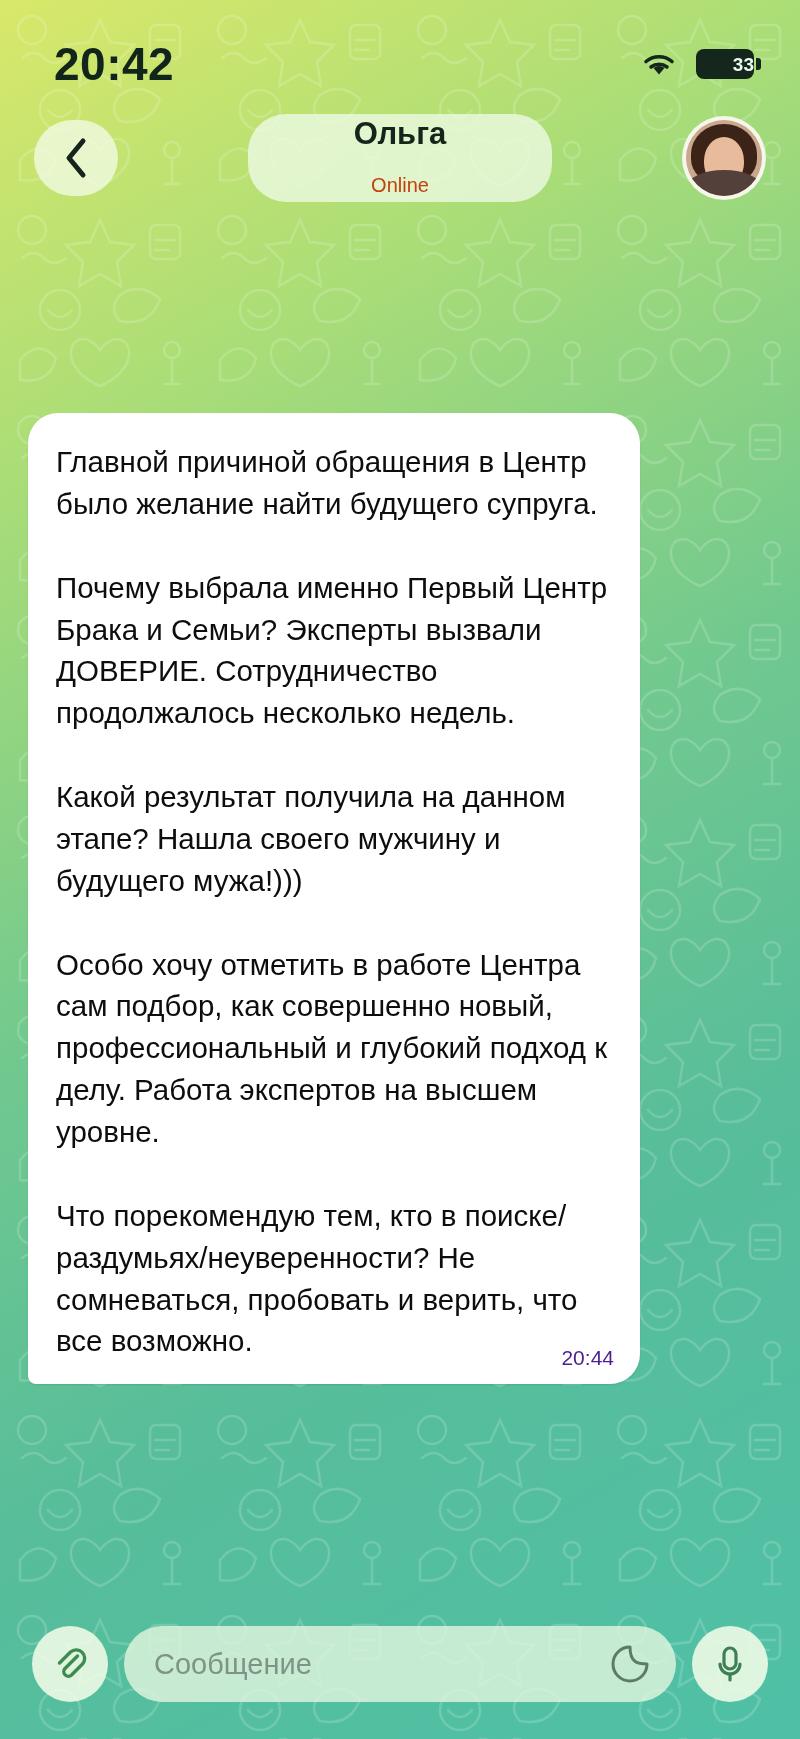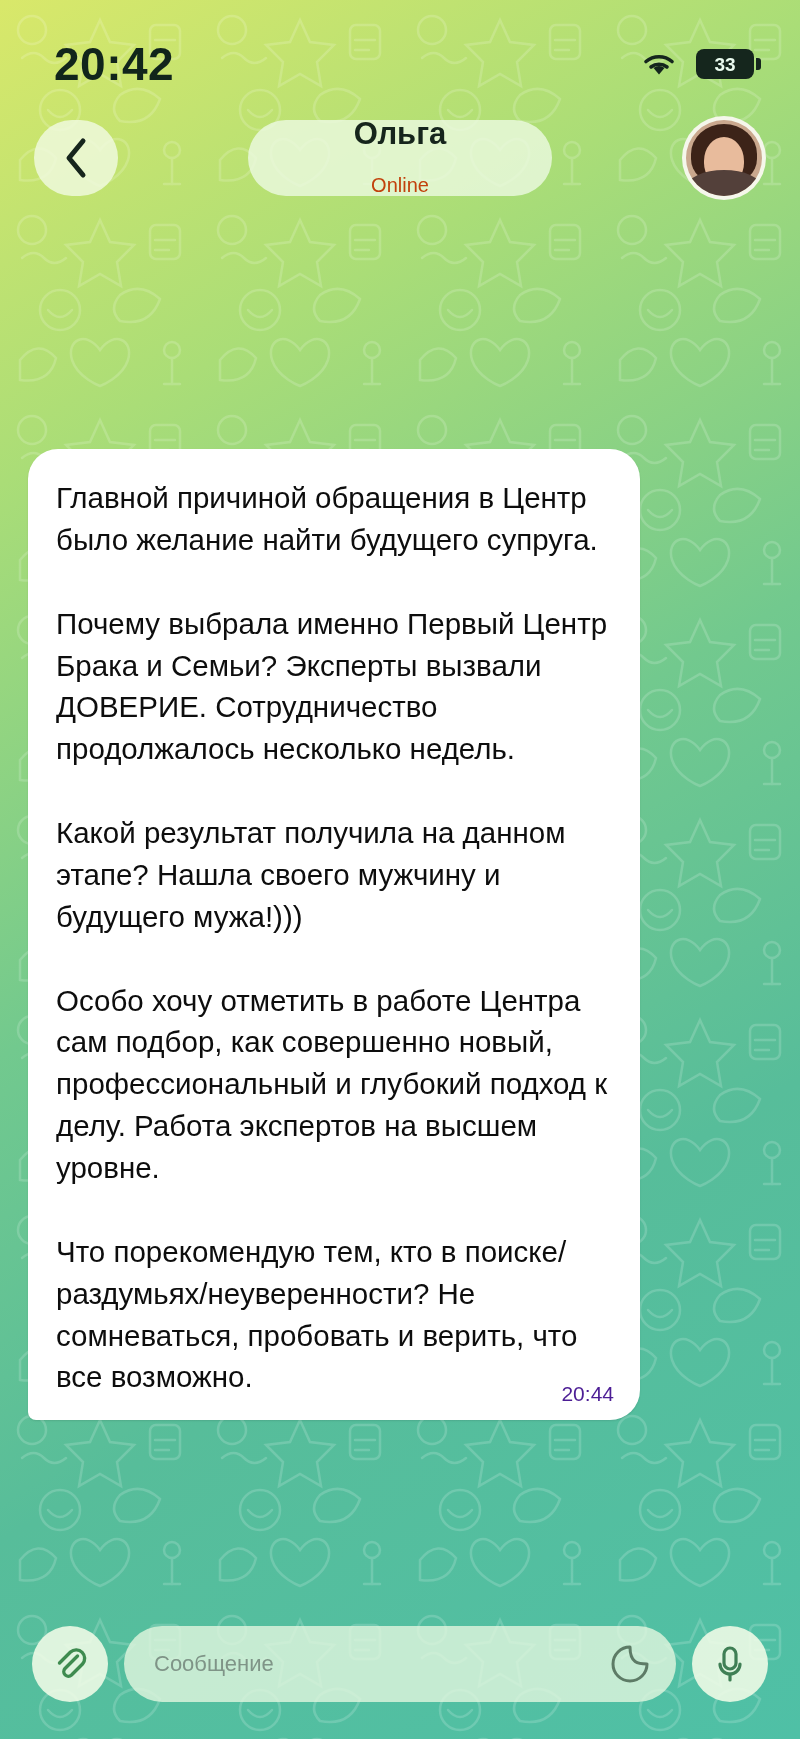--- a/index.html
+++ b/index.html
@@ -45,21 +45,21 @@
   }
   .wifi-icon { display: block; }
   .battery {
     position: relative;
     width: 58px;
     height: 30px;
     border-radius: 8px;
     background: #15261d;
     display: flex;
     align-items: center;
-    justify-content: center;
+    justify-content: flex-end;
   }
   .battery::after {
     content: "";
     position: absolute;
     right: -7px;
     top: 9px;
     width: 5px;
     height: 12px;
     border-radius: 0 3px 3px 0;
     background: #15261d;
@@ -90,21 +90,21 @@
     display: flex;
     align-items: center;
     justify-content: center;
     flex: none;
     cursor: pointer;
   }
   .title-pill {
     flex: 1;
     max-width: 304px;
     margin: 0 auto;
-    height: 76px;
+    height: 88px;
     border-radius: 38px;
     background: rgba(236, 250, 226, 0.80);
     display: flex;
     flex-direction: column;
     align-items: center;
     justify-content: center;
     cursor: pointer;
     gap: 20px;
   }
   .chat-title {
@@ -164,21 +164,20 @@
   }
   .bubble {
     position: absolute;
     left: 28px;
     top: 207px;
     width: 612px;
     background: #ffffff;
     border-radius: 30px 30px 30px 8px;
     padding: 28px 12px 22px 28px;
     box-shadow: 0 1px 2px rgba(0,0,0,0.10);
-    margin-top: 36px;
   }
   .bubble-text {
     font-size: 29.5px;
     line-height: 1.42;
     color: #0d0d0d;
     white-space: pre-wrap;
     word-wrap: break-word;
   }
   .bubble-time {
     position: absolute;
@@ -215,21 +214,21 @@
     height: 76px;
     border-radius: 38px;
     background: rgba(226, 246, 222, 0.80);
     display: flex;
     align-items: center;
     padding: 0 26px 0 30px;
     cursor: text;
   }
   .input-placeholder {
     flex: 1;
-    font-size: 22px;
+    font-size: 29px;
     color: #7f9487;
   }
   .sticker-icon { flex: none; cursor: pointer; }
 </style>
 </head>
 <body>
 
 <svg class="doodles" viewBox="0 0 800 1739" preserveAspectRatio="xMidYMid slice" aria-hidden="true">
   <defs>
     <pattern id="dood" width="200" height="200" patternUnits="userSpaceOnUse">

